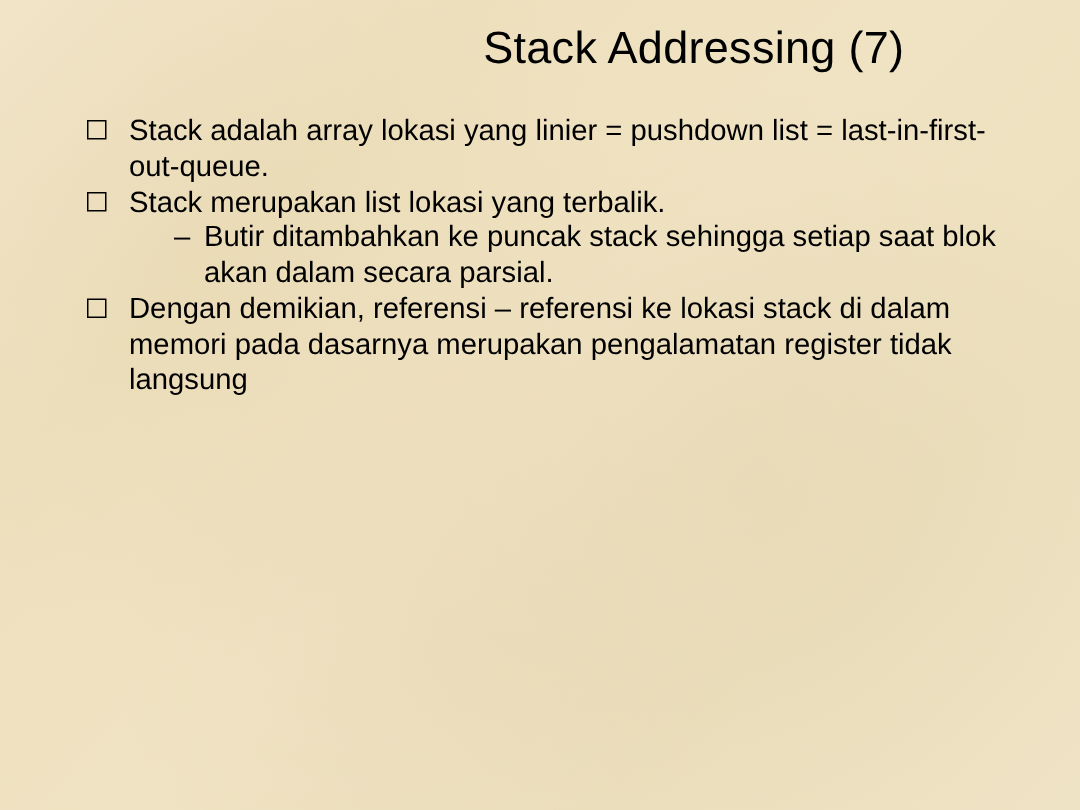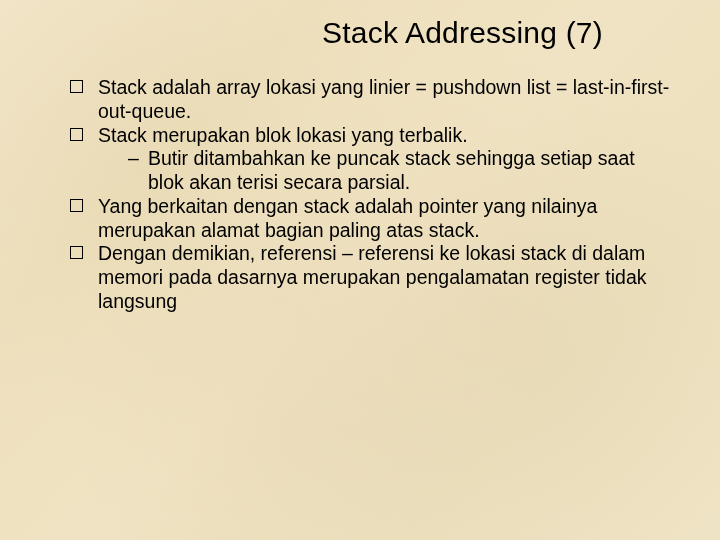--- a/index.html
+++ b/index.html
@@ -29,21 +29,21 @@
     margin: 0 0 26px 0;
     font-size: 30px;
     font-weight: 400;
     text-align: center;
     padding-left: 205px; 
     padding-top: 6px;
     letter-spacing: 0.2px;
   }
   ul.bullets {
     list-style: none;
-    margin: 12px;
+    margin: 0;
     padding: 0 0 0 24px;
     font-size: 19.5px;
     line-height: 1.22;
   }
   ul.bullets > li {
     position: relative;
     padding-left: 28px;
     margin: 0;
   }
   ul.bullets > li::before {
@@ -77,27 +77,24 @@
 <body>
 
 <div class="slide">
   <h1 class="title">Stack Addressing (7)</h1>
 
   <ul class="bullets">
     <li>
       <span>Stack adalah array lokasi yang linier = pushdown list = last-in-first-out-queue.</span>
     </li>
     <li>
-      <span>Stack merupakan blok lokasi yang terbalik.</span>
+      <span>Stack merupakan list lokasi yang terbalik.</span>
       <ul class="sub">
         <li>
-          <span>Butir ditambahkan ke puncak stack sehingga setiap saat blok akan terisi secara parsial.</span>
+          <span>Butir ditambahkan ke puncak stack sehingga setiap saat blok akan dalam secara parsial.</span>
         </li>
       </ul>
-    </li>
-    <li>
-      <span>Yang berkaitan dengan stack adalah pointer yang nilainya merupakan alamat bagian paling atas stack.</span>
     </li>
     <li>
       <span>Dengan demikian, referensi – referensi ke lokasi stack di dalam memori pada dasarnya merupakan pengalamatan register tidak langsung</span>
     </li>
   </ul>
 </div>
 
 </body></html>

